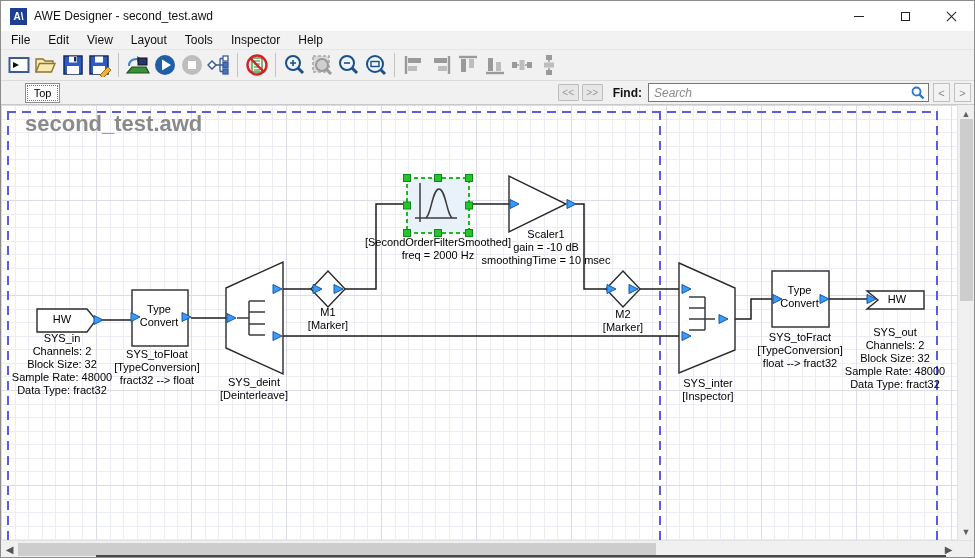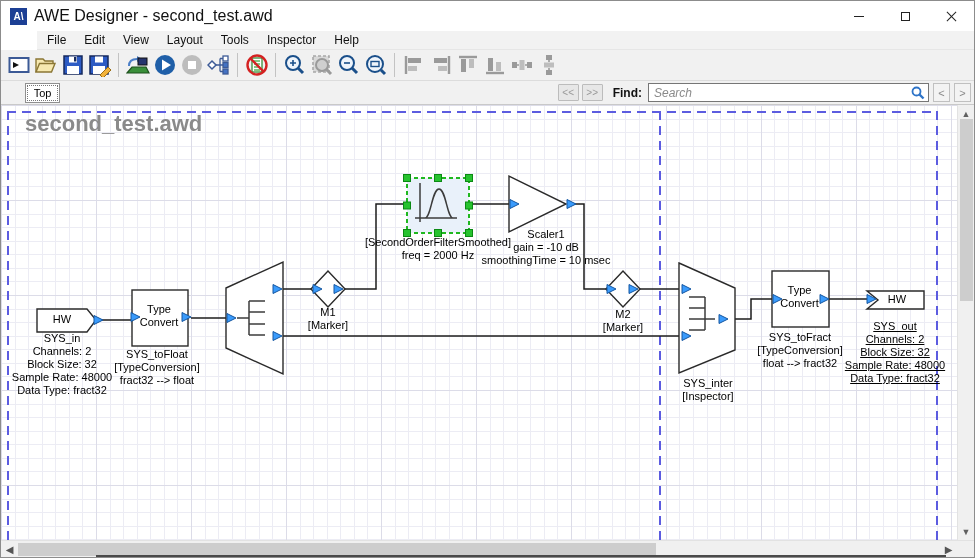--- a/index.html
+++ b/index.html
@@ -6,31 +6,31 @@
   body { font-family: "Liberation Sans", sans-serif; background: #ffffff; }
   #window {
     width: 975px; height: 558px; border: 1px solid #8c8c8c;
     display: flex; flex-direction: column; position: relative; background: #fff;
     overflow: hidden;
   }
   
   .titlebar { height: 30px; background: #ffffff; display: flex; align-items: center; flex: 0 0 auto; }
   .app-logo { width: 17px; height: 17px; margin: 0 7px 0 9px; background: #1c3f94; color: #fff;
     font-size: 10px; font-weight: bold; display: flex; align-items: center; justify-content: center; }
-  .title-text { font-size: 16px; color: #111; }
+  .title-text { font-size: 12px; color: #111; }
   .win-controls { margin-left: auto; display: flex; height: 100%; }
   .win-btn { width: 46px; height: 100%; display: flex; align-items: center; justify-content: center; cursor: default; }
   .glyph-min { width: 10px; height: 1px; background: #222; display: block; }
   .glyph-max { width: 9px; height: 9px; border: 1px solid #222; display: block; }
   .glyph-close { position: relative; width: 11px; height: 11px; display: block; }
   .glyph-close::before, .glyph-close::after { content: ""; position: absolute; left: -1px; top: 5px; width: 13px; height: 1px; background: #222; }
   .glyph-close::before { transform: rotate(45deg); }
   .glyph-close::after { transform: rotate(-45deg); }
   
-  .menubar { height: 19px; background: #f2f2f2; display: flex; align-items: center; font-size: 12px; flex: 0 0 auto; border-bottom: 1px solid #e6e6e6; margin-left: 36px; }
+  .menubar { height: 19px; background: #f2f2f2; display: flex; align-items: center; font-size: 12px; flex: 0 0 auto; border-bottom: 1px solid #e6e6e6; }
   .menu-item { padding: 1px 8px; margin-left: 2px; color: #111; }
   
   .toolbar { height: 31px; background: #f1f1f1; display: flex; align-items: center; padding-left: 4px; flex: 0 0 auto; border-bottom: 1px solid #dcdcdc; }
   .tbtn { width: 27px; height: 27px; display: flex; align-items: center; justify-content: center; }
   .tsep { width: 1px; height: 24px; background: #c3c3c3; margin: 0 5px; }
   
   .tabrow { height: 24px; background: #f1f1f1; display: flex; align-items: center; flex: 0 0 auto; border-bottom: 1px solid #c9c9c9; }
   .tab { margin-left: 24px; width: 35px; height: 20px; background: #fff; border: 1px solid #8f8f8f;
     font-size: 11px; display: flex; align-items: center; justify-content: center;
     outline: 1px dotted #777; outline-offset: -3px; }
@@ -352,20 +352,24 @@
       <div class="blabel" style="left:131px; top:198px; width:54px;">
           <div>Type</div>
           <div>Convert</div>
         </div>
       <div class="blabel" style="left:101px; top:243px; width:110px;">
           <div>SYS_toFloat</div>
           <div>[TypeConversion]</div>
           <div>fract32 --&gt; float</div>
         </div>
 
+      <div class="blabel" style="left:198px; top:271px; width:110px;">
+          <div>SYS_deint</div>
+          <div>[Deinterleave]</div>
+        </div>
 
       <div class="blabel" style="left:297px; top:201px; width:60px;">
           <div>M1</div>
           <div>[Marker]</div>
         </div>
 
       <div class="blabel" style="left:347px; top:131px; width:180px;">
           <div>[SecondOrderFilterSmoothed]</div>
           <div>freq = 2000 Hz</div>
         </div>
@@ -390,21 +394,21 @@
           <div>Type</div>
           <div>Convert</div>
         </div>
       <div class="blabel" style="left:744px; top:226px; width:110px;">
           <div>SYS_toFract</div>
           <div>[TypeConversion]</div>
           <div>float --&gt; fract32</div>
         </div>
 
       <div class="blabel" style="left:869px; top:188px; width:54px;">HW</div>
-      <div class="blabel" style="left:839px; top:215px; width:110px;text-decoration:underline;">
+      <div class="blabel" style="left:839px; top:221px; width:110px;">
           <div>SYS_out</div>
           <div>Channels: 2</div>
           <div>Block Size: 32</div>
           <div>Sample Rate: 48000</div>
           <div>Data Type: fract32</div>
         </div>
     </div>
 
     <div class="vscroll">
       <div class="v-arrow">▲</div>

